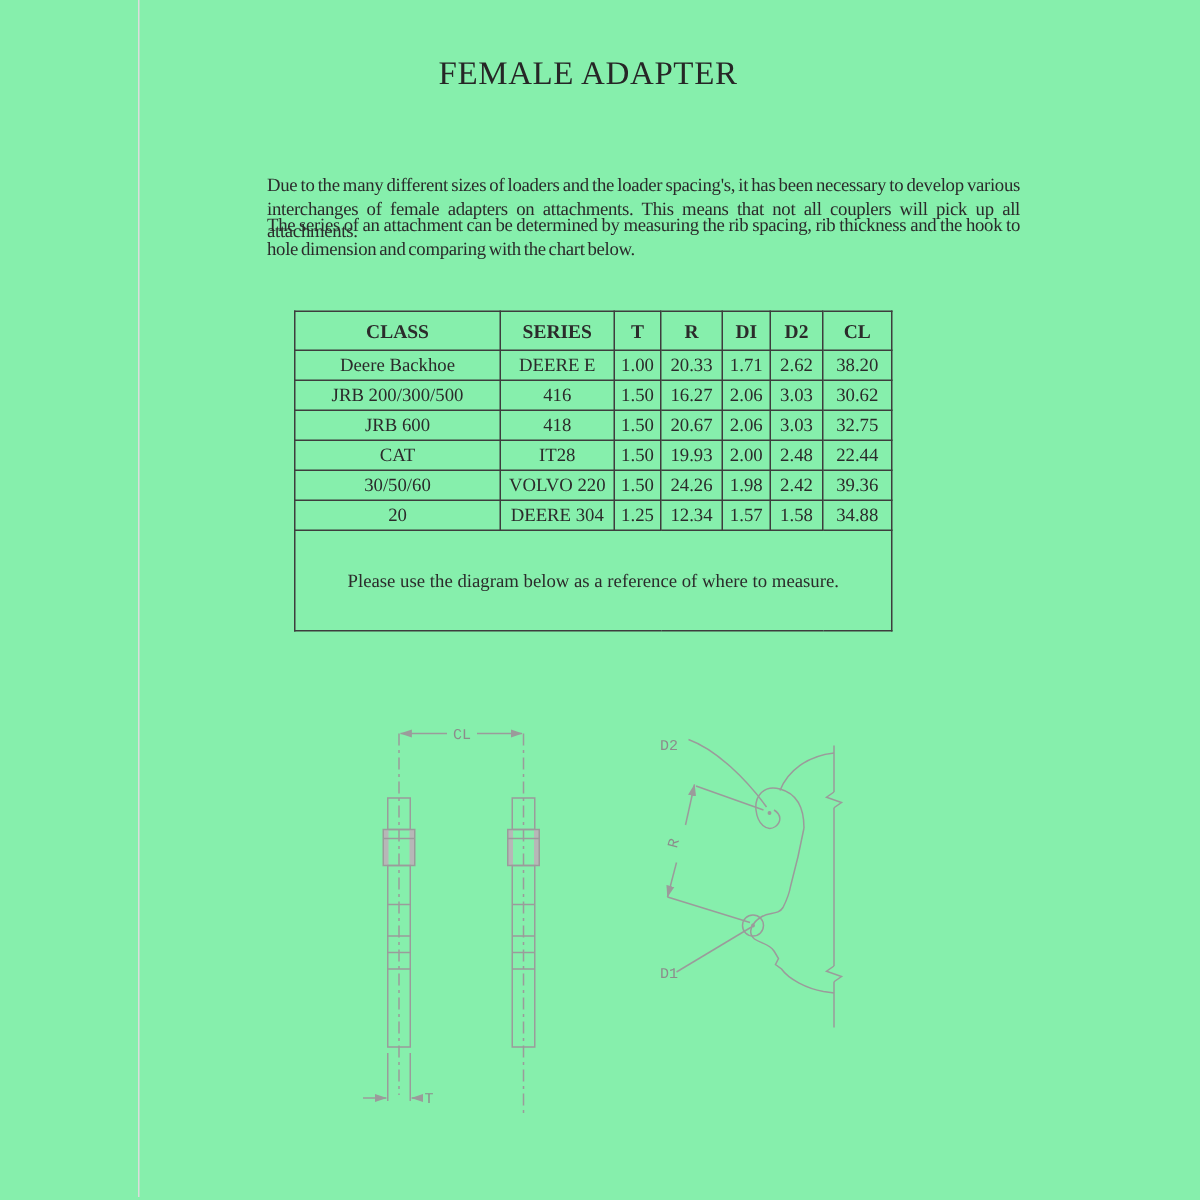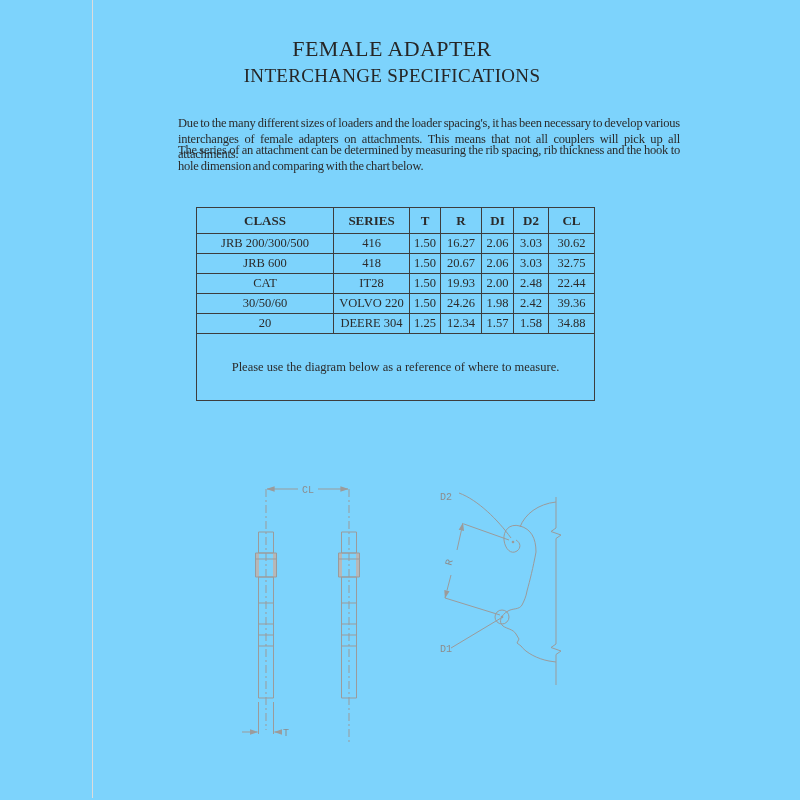--- a/index.html
+++ b/index.html
@@ -1,16 +1,16 @@
 <!DOCTYPE html>
 <html><head>
 <meta charset="utf-8">
 <style>
   html,body{margin:0;padding:0;background:#ffffff;}
-  .screen{position:relative;width:800px;height:800px;background:#7dd3fc;overflow:hidden;
+  .screen{position:relative;width:800px;height:800px;background:#86efac;overflow:hidden;
           font-family:"Liberation Serif",serif;color:#2b2b2b;}
   .page-edge{position:absolute;left:92px;top:0;width:1px;height:798px;background:#dcdcdc;}
   .title-block{position:absolute;left:92px;top:36px;width:600px;text-align:center;}
   .doc-title{font-size:22px;letter-spacing:0.4px;color:#262626;}
   .doc-subtitle{font-size:19px;margin-top:3px;letter-spacing:0.3px;color:#262626;}
   .para{position:absolute;left:178px;width:502px;margin:0;text-align:justify;
         font-size:12.5px;line-height:15.6px;letter-spacing:-0.2px;word-spacing:-1px;color:#2b2b2b;}
   .p1{top:100px;margin-top:16px;}
   .p2{top:143px;}
   .spec-table{position:absolute;left:196px;top:207px;border-collapse:collapse;
@@ -27,21 +27,20 @@
   .diag text{font-family:"Liberation Mono",monospace;font-size:10px;fill:#8c8c8c;}
 </style>
 </head>
 <body>
 
 <div class="screen">
   <div class="page-edge"></div>
 
   <div class="title-block">
     <div class="doc-title">FEMALE ADAPTER</div>
-    <div class="doc-subtitle">INTERCHANGE SPECIFICATIONS</div>
   </div>
 
   <p class="para p1">Due to the many different sizes of loaders and the loader spacing's, it has been necessary to develop various interchanges of female adapters on attachments. This means that not all couplers will pick up all attachments.</p>
   <p class="para p2">The series of an attachment can be determined by measuring the rib spacing, rib thickness and the hook to hole dimension and comparing with the chart below.</p>
 
   <table class="spec-table">
     <colgroup>
       <col style="width:137px">
         <col style="width:76px">
         <col style="width:31px">
@@ -56,20 +55,29 @@
         <th>SERIES</th>
         <th>T</th>
         <th>R</th>
         <th>DI</th>
         <th>D2</th>
         <th>CL</th>
       </tr>
     </thead>
     <tbody>
         <tr>
+          <td>Deere Backhoe</td>
+          <td>DEERE E</td>
+          <td>1.00</td>
+          <td>20.33</td>
+          <td>1.71</td>
+          <td>2.62</td>
+          <td>38.20</td>
+        </tr>
+        <tr>
           <td>JRB 200/300/500</td>
           <td>416</td>
           <td>1.50</td>
           <td>16.27</td>
           <td>2.06</td>
           <td>3.03</td>
           <td>30.62</td>
         </tr>
         <tr>
           <td>JRB 600</td>

